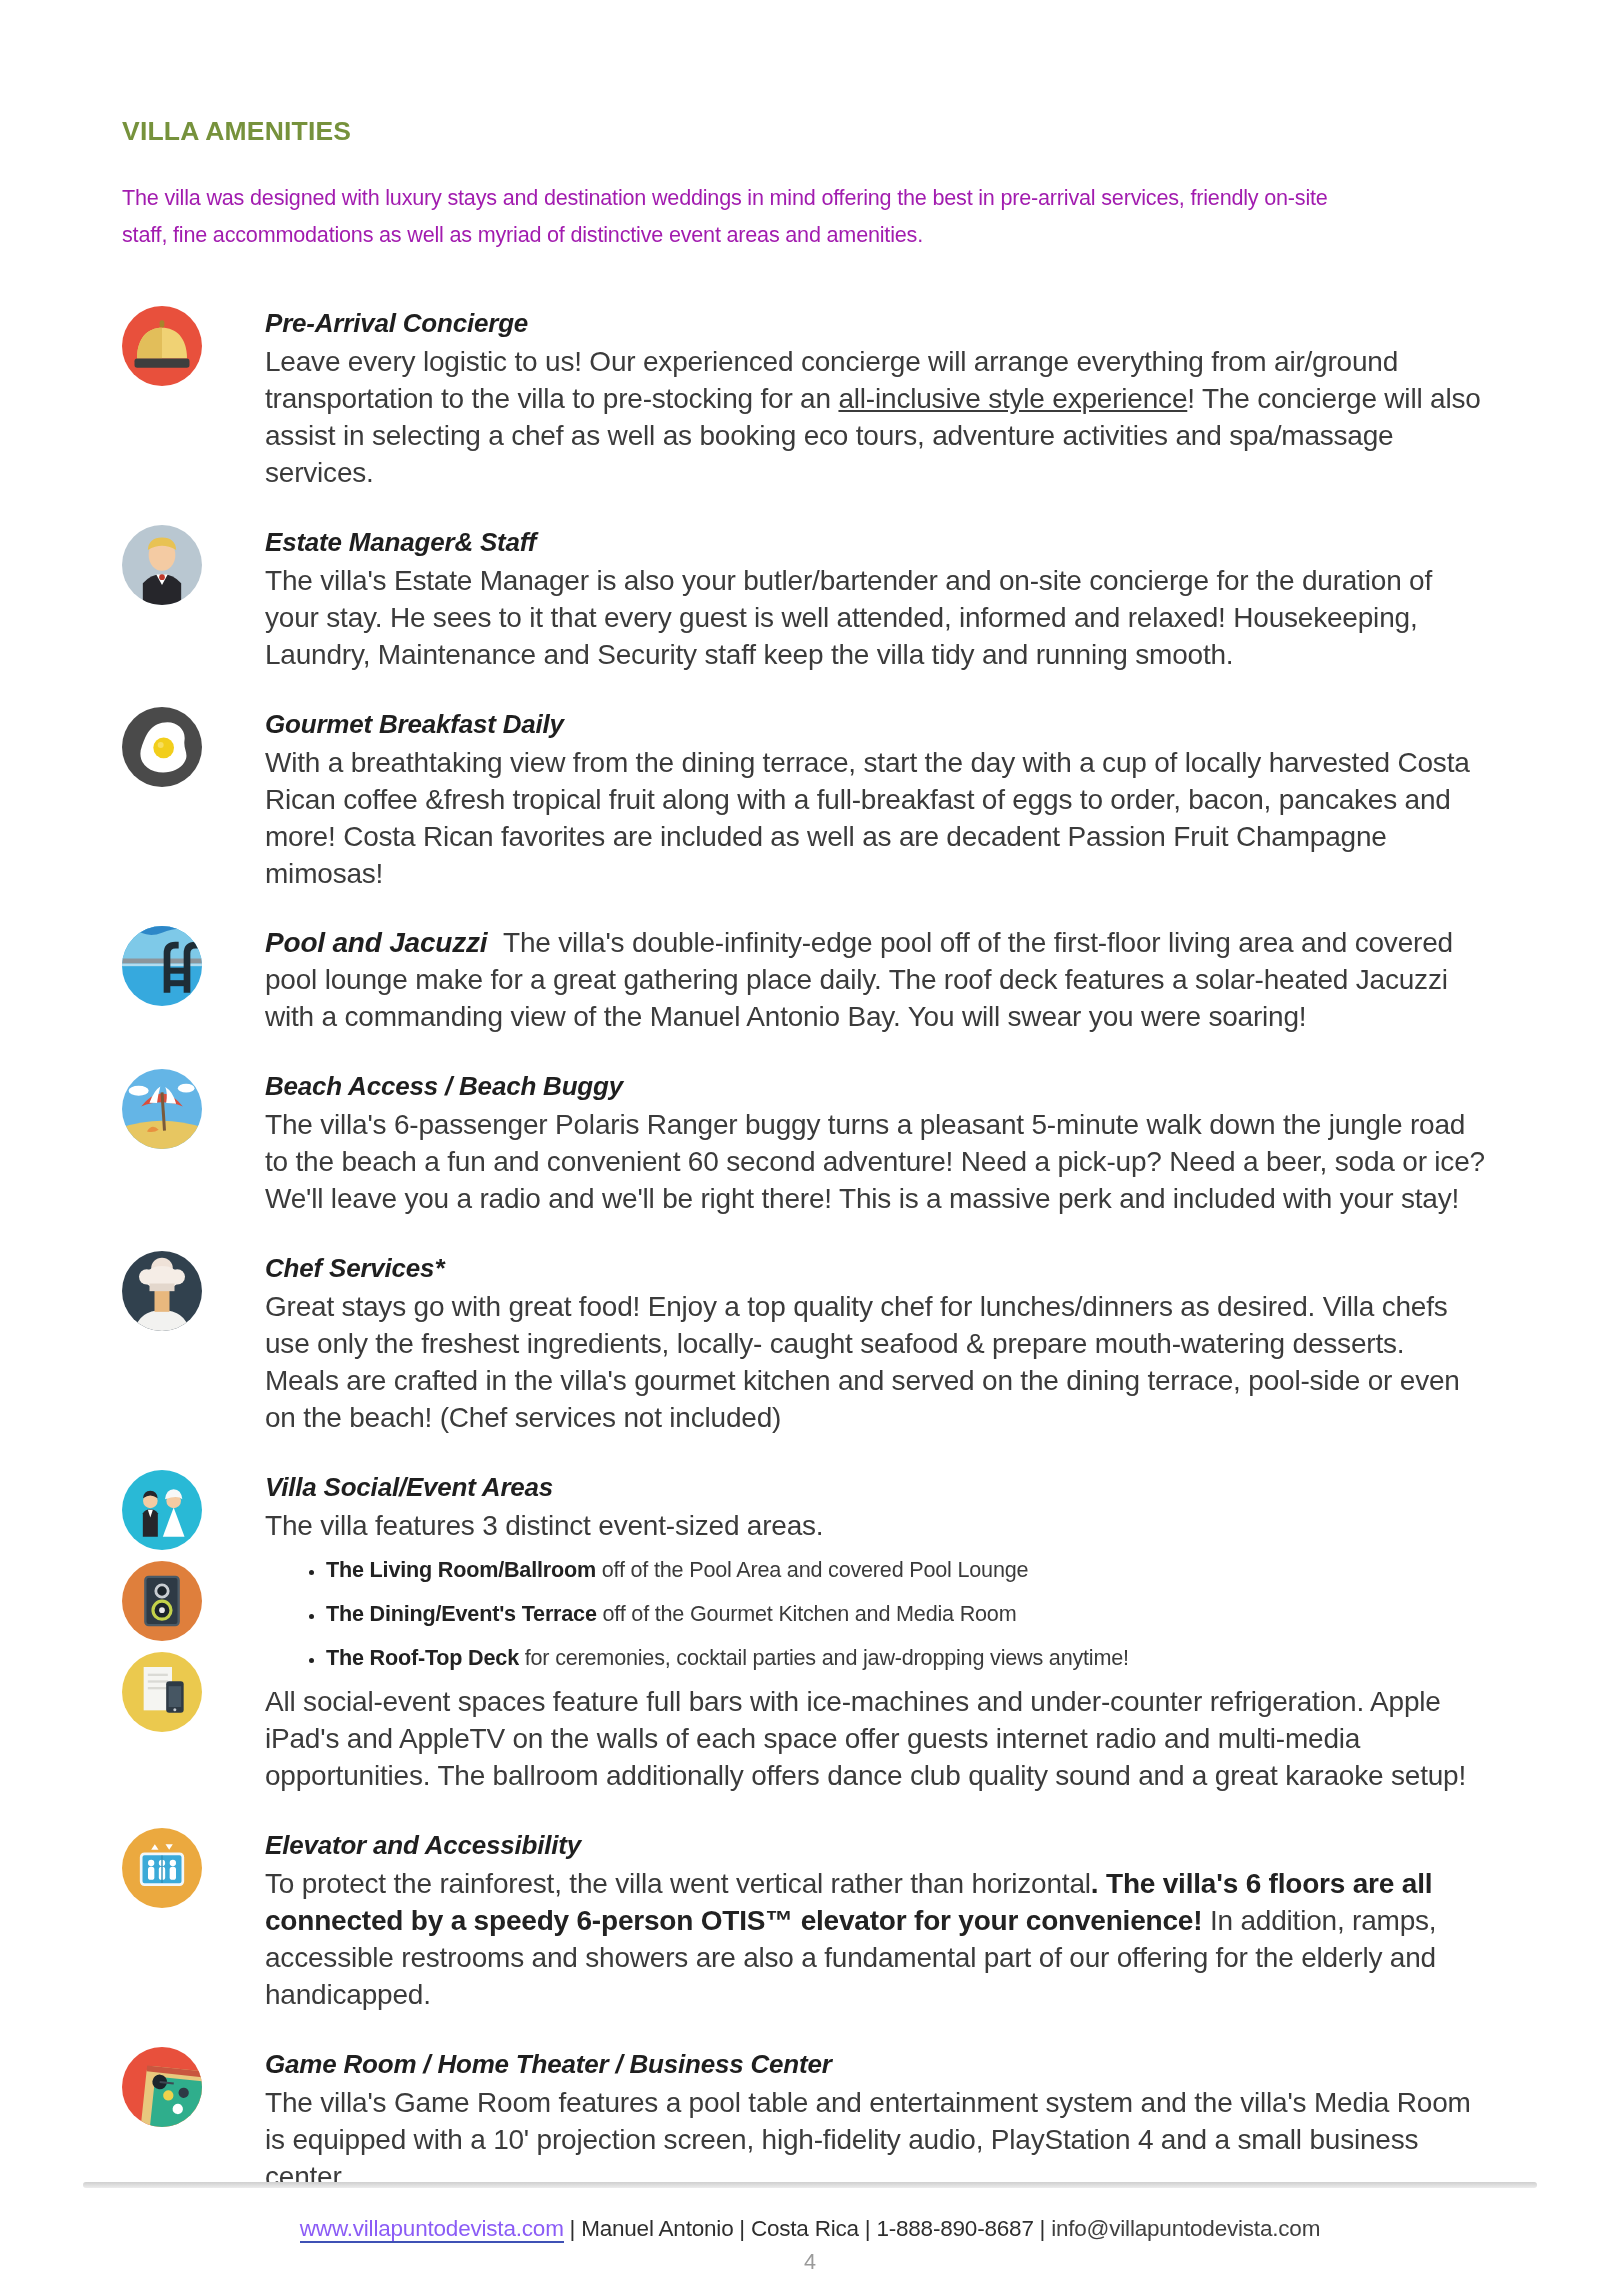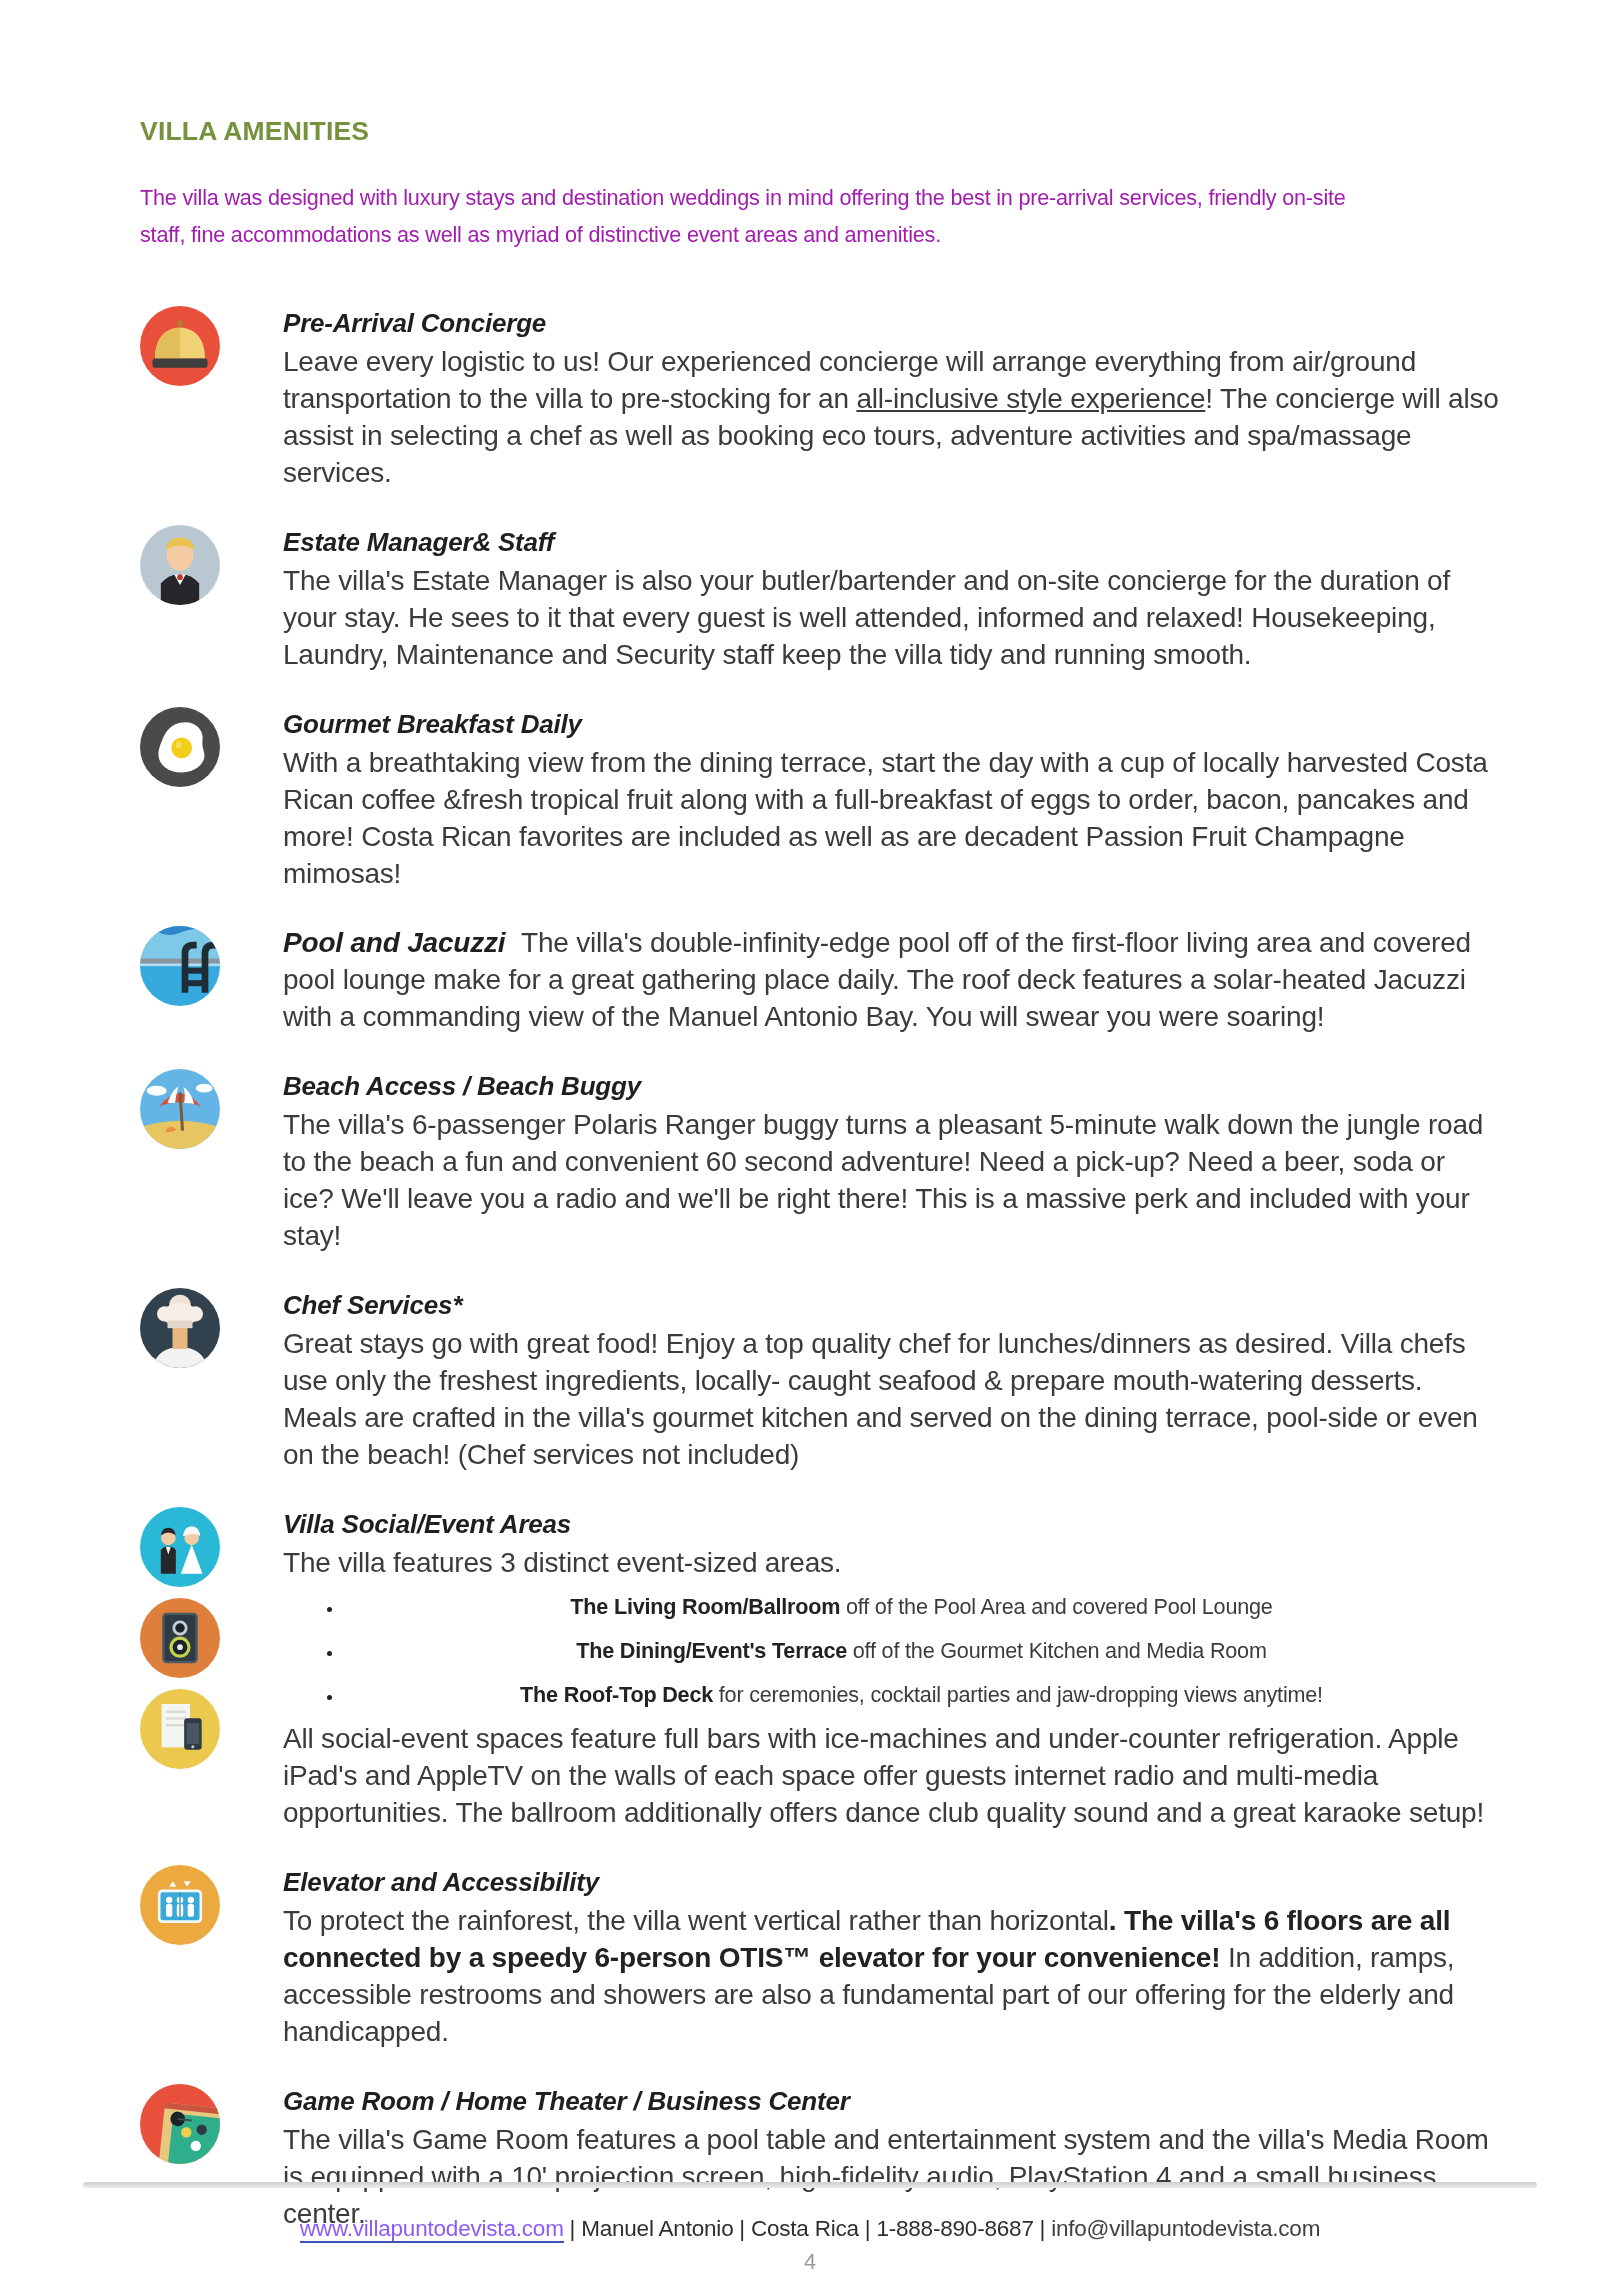--- a/index.html
+++ b/index.html
@@ -1,21 +1,21 @@
 <!DOCTYPE html>
 <html><head>
 <meta charset="utf-8">
 <style>
   * { box-sizing: border-box; margin: 0; padding: 0; }
   html,body { background:#ffffff; }
   body { font-family: "Liberation Sans", "DejaVu Sans", sans-serif; }
   .page {
     position: relative;
     width: 1620px; height: 2293px;
-    margin: 0 auto; background: #ffffff; overflow: hidden; padding-left: 18px;
+    margin: 0 auto; background: #ffffff; overflow: hidden;
   }
   .content { padding: 116px 121px 0 122px; }
   .doc-title {
     color: #76923C; font-size: 26.5px; font-weight: 700;
     letter-spacing: 0.2px; margin-bottom: 9.8px;
   }
   .intro {
     font-size: 21.6px; line-height: 37px; color: #a21caf;
     letter-spacing: -0.2px; max-width: 1215px; margin-bottom: 51px; margin-top: 32px;
   }
@@ -42,21 +42,21 @@
     font-size: 26px; font-weight: 700; font-style: italic;
     color: #1f1f1f; line-height: 39px; letter-spacing: -0.2px;
   }
   .text-col p {
     font-size: 28px; line-height: 37px; color: #3b3b3b;
     letter-spacing: -0.2px;
   }
   .inline-head { font-weight: 700; font-style: italic; color:#1f1f1f; margin-right: 8px; }
   .u { text-decoration: underline; }
   .b { font-weight: 700; color: #222; }
-  ul.areas { margin: 3.9px 0 3.9px 0; padding-left: 61px; text-align: center; }
+  ul.areas { margin: 3.9px 0 3.9px 0; padding-left: 61px; }
   ul.areas li {
     font-size: 21.6px; line-height: 37px; color: #3b3b3b;
     letter-spacing: -0.2px; margin: 6.9px 0;
   }
   ul.areas li::marker { color: #222; font-size: 0.8em; }
   .footer { position: absolute; left: 83px; right: 83px; bottom: 17.6px; }
   .footer-divider {
     height: 5.9px; border-radius: 2.9px;
     background: linear-gradient(#cfcfcf, #ececec);
     margin-bottom: 27.4px;

